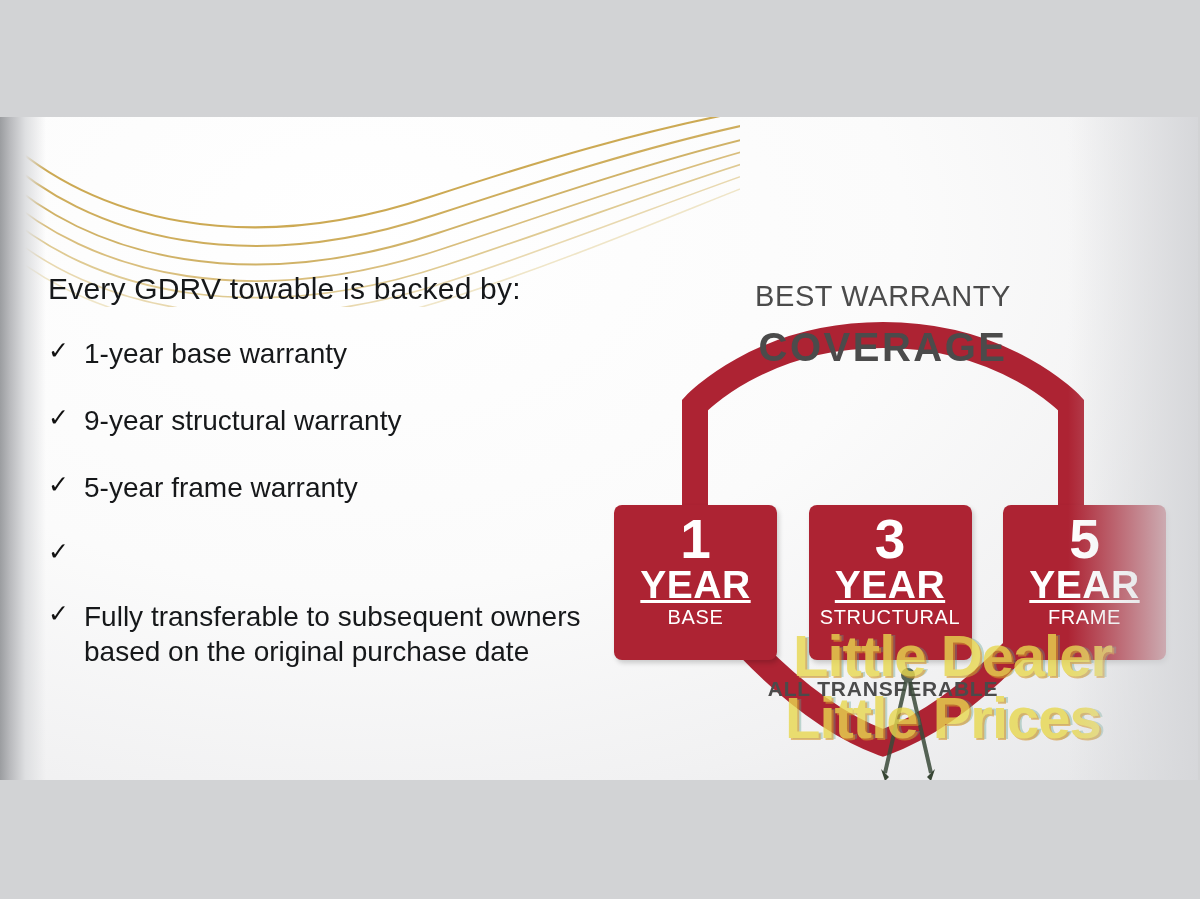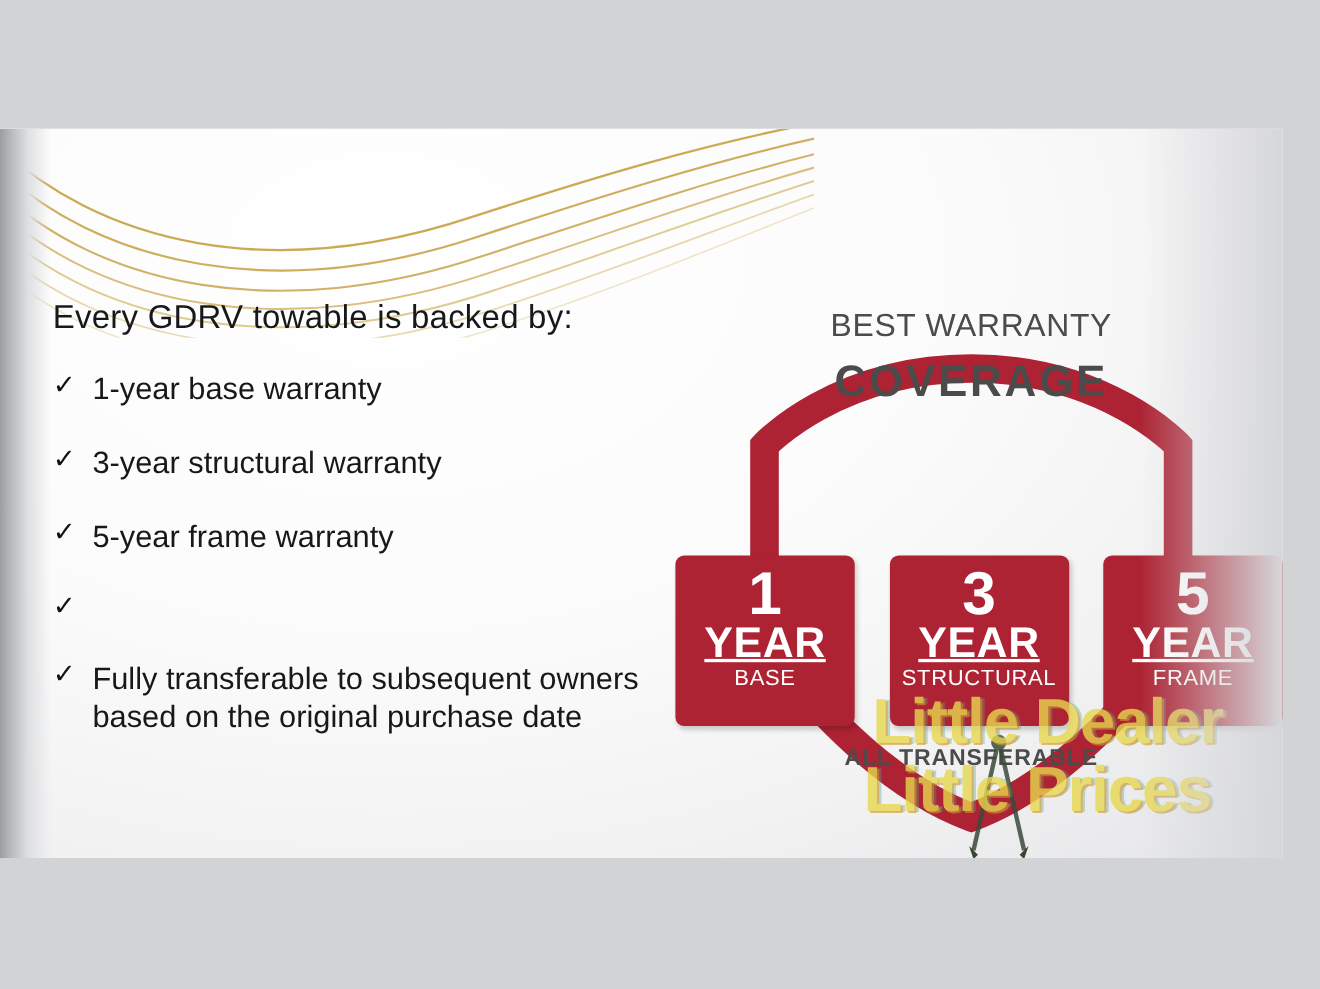--- a/index.html
+++ b/index.html
@@ -10,20 +10,21 @@
     overflow:hidden;
   }
   .stage{position:relative;width:1200px;height:899px;}
 
   
   .slide{
     position:absolute;left:0;top:117px;width:1166px;height:663px;
     background:
       radial-gradient(120% 140% at 30% 18%, #ffffff 0%, #fbfbfb 38%, #f1f1f2 62%, #e2e3e5 86%, #d9dade 100%);
     overflow:hidden;
+    padding-left:32px;
   }
   
   .left-vignette{
     position:absolute;left:0;top:0;width:46px;height:100%;
     background:linear-gradient(to right,#9b9da0 0%, #b9babd 22%, #dedfe1 55%, rgba(255,255,255,0) 100%);
     pointer-events:none;
   }
   .right-vignette{
     position:absolute;right:0;top:0;width:130px;height:100%;
     background:linear-gradient(to left,#d6d7da 0%, rgba(214,215,218,0) 100%);
@@ -137,21 +138,21 @@
 
     <div class="copy">
       <div class="headline">Every GDRV towable is backed by:</div>
 
       <div class="bullet">
         <span class="tick">✓</span>
         <span class="btxt">1-year base warranty</span>
       </div>
       <div class="bullet">
         <span class="tick">✓</span>
-        <span class="btxt">3-year structural warranty</span>
+        <span class="btxt">9-year structural warranty</span>
       </div>
       <div class="bullet">
         <span class="tick">✓</span>
         <span class="btxt">5-year frame warranty</span>
       </div>
       <div class="bullet">
         <span class="tick">✓</span>
       </div>
       <div class="bullet multi">
         <span class="tick">✓</span>

